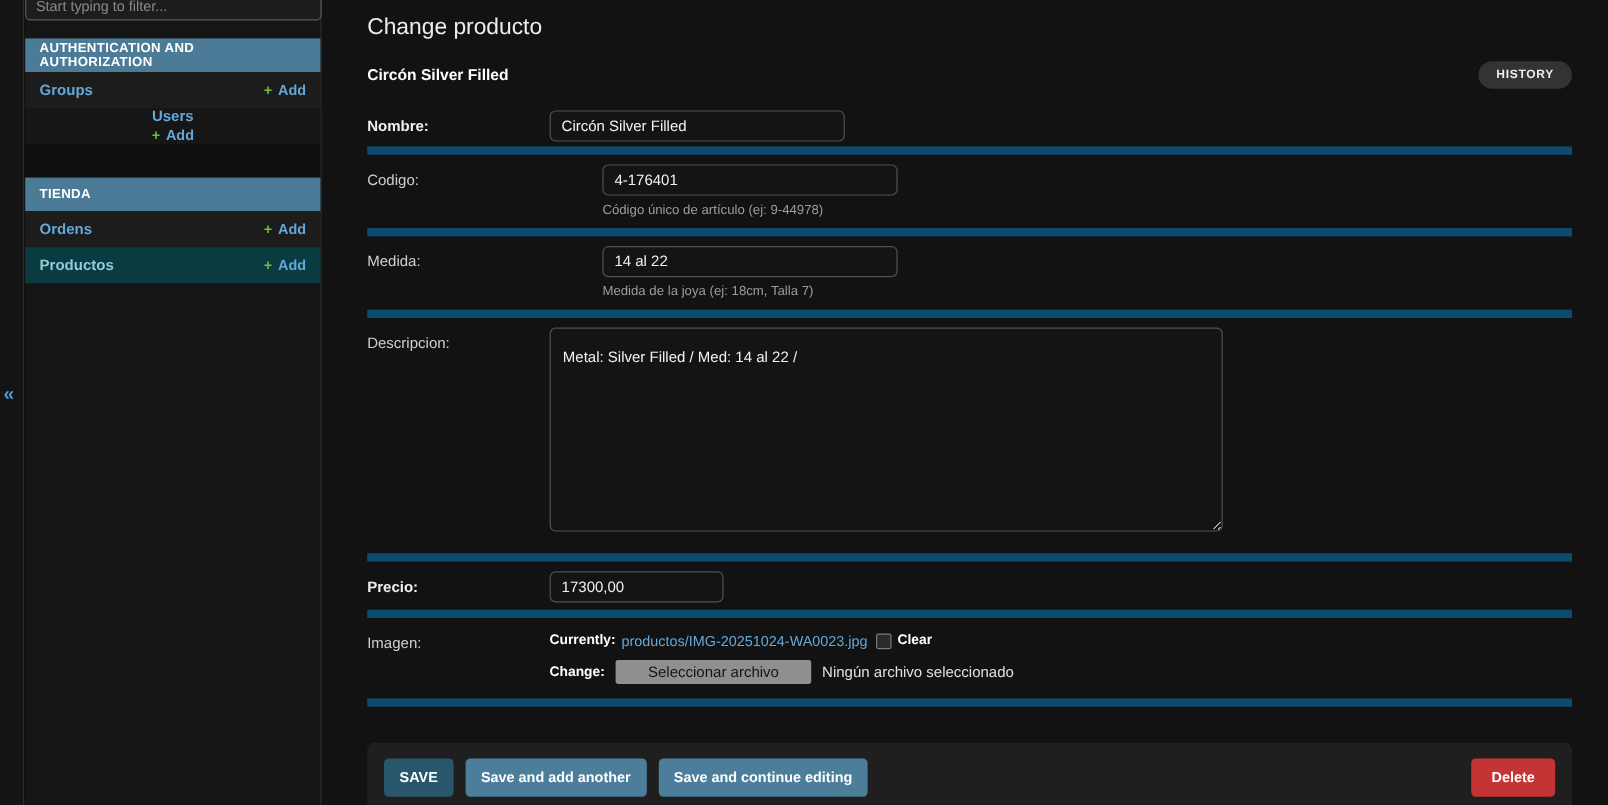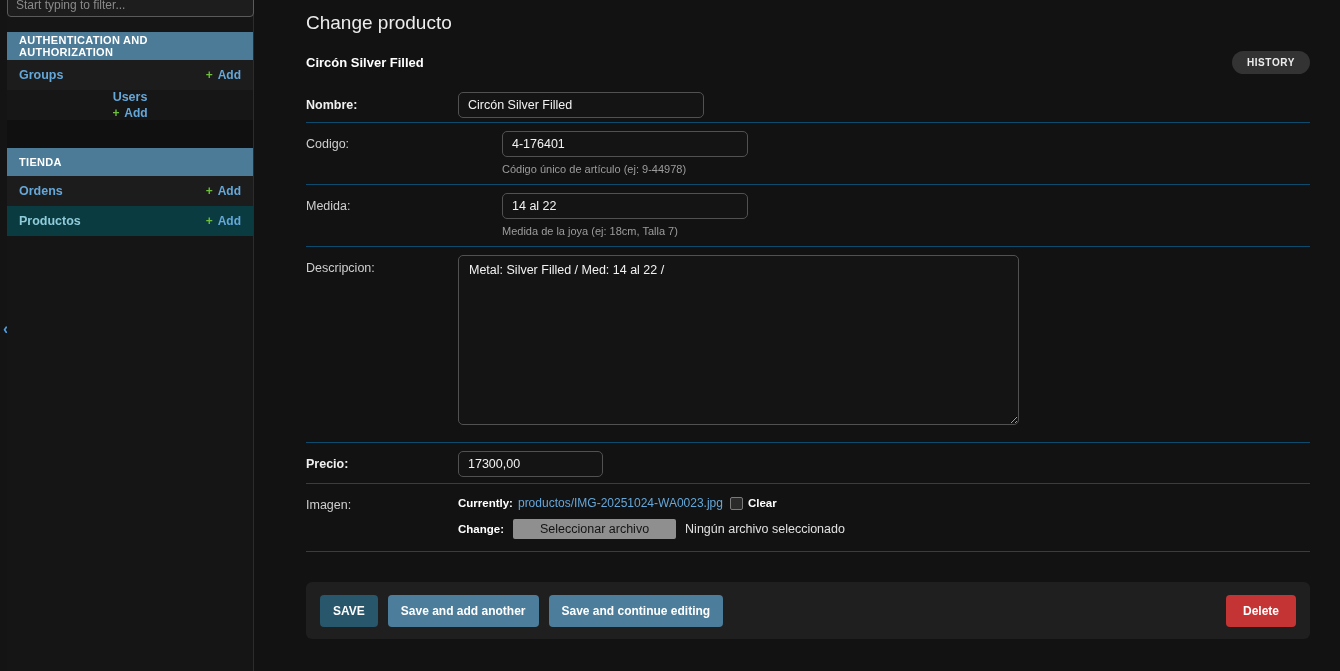--- a/index.html
+++ b/index.html
@@ -18,21 +18,21 @@
     background:#141414; border-right:1px solid #2c2c2c;
   }
   .toggle-btn {
     position:absolute; left:3px; top:320px;
     color:#4f9ddb; font-size:16px; font-weight:bold; cursor:pointer;
     background:none; border:none; font-family:inherit;
   }
 
   
   .sidebar {
-    position:absolute; left:7px; top:0; width:247px; height:671px;
+    position:absolute; left:21px; top:0; width:247px; height:671px;
     background:#151515; border-right:1px solid #2c2c2c;
   }
   .filter-input {
     display:block; width:247px; height:24px; margin-top:-7px;
     background:#1d1d1d; border:1px solid #5a5a5a; border-radius:4px;
     color:#ddd; padding:0 8px; font-size:12px; font-family:inherit; outline:none;
   }
   .filter-input::placeholder { color:#8a8a8a; }
   .nav-module { margin-top:15px; }
   .module-gap { height:28px; background:#101010; }
@@ -67,42 +67,42 @@
   .history-btn {
     background:#333333; color:#ededed; border:none; border-radius:12px;
     font-size:10px; font-weight:bold; letter-spacing:.6px;
     padding:6px 15px; cursor:pointer; font-family:inherit;
   }
 
   
   .form-area { margin-top:10px; }
   .form-row {
     display:flex; align-items:flex-start;
-    padding:8px 0 4px; border-bottom:1px solid #0c4a6e;
+    padding:8px 0 4px; border-bottom:7px solid #0c4a6e;
   }
   .row-codigo, .row-medida { padding-bottom:9px;gap:44px; }
   .row-desc { padding-bottom:13px; }
   .row-precio { padding-bottom:6px; }
   .row-imagen { padding-bottom:12px; }
   .field-label {
     width:152px; flex:0 0 152px; padding-top:6px;
     font-size:12.5px; color:#cfcfcf; font-weight:normal;
   }
   .field-label.required { font-weight:bold; color:#f0f0f0; }
   .field-box { flex:1; }
   .text-input {
     height:26px; width:246px;
     background:#141414; border:1px solid #515151; border-radius:5px;
     color:#f2f2f2; padding:0 9px; font-size:12.5px; font-family:inherit; outline:none;
   }
   .precio-input { width:145px; }
   .desc-textarea {
     width:561px; height:170px; resize:both;
     background:#141414; border:1px solid #515151; border-radius:5px;
-    color:#f2f2f2; padding:7px 10px; font-size:12.5px; font-family:inherit; outline:none;
+    color:#f2f2f2; padding:17px 10px; font-size:12.5px; font-family:inherit; outline:none;
   }
   .help-text { margin-top:6px; font-size:11px; color:#9c9c9c; }
 
   .file-line1 { display:flex; align-items:center; font-size:11.5px; margin-top:4px; }
   .bold-lbl { font-weight:bold; color:#ffffff; }
   .file-link { color:#64a7d9; text-decoration:none; font-size:12px; margin-left:5px; }
   .clear-checkbox {
     width:13px; height:13px; margin:0 5px 0 7px;
     appearance:none; background:#2a2a2a; border:1px solid #7a7a7a; border-radius:2px;
     cursor:pointer;

